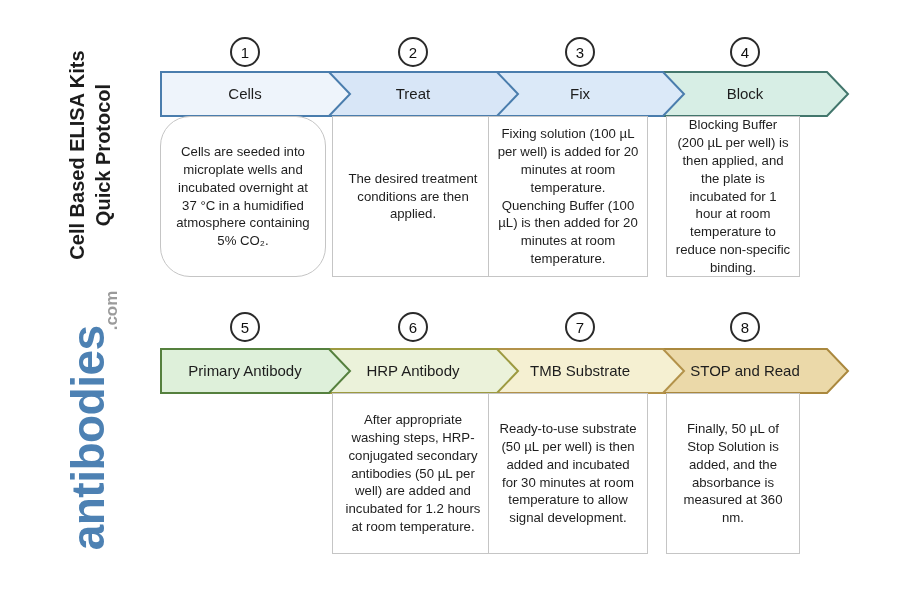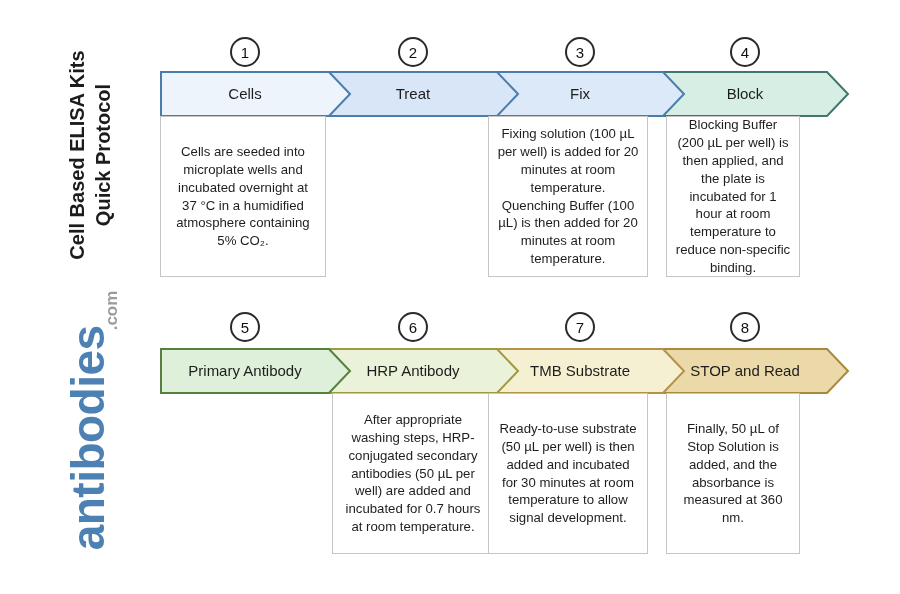--- a/index.html
+++ b/index.html
@@ -40,21 +40,21 @@
     font-family:"Liberation Sans", sans-serif;font-size:15px;fill:#1d1d1d;
     text-anchor:middle;
   }
   
   .descbox{
     position:absolute;height:161px;background:#ffffff;border:1.5px solid #c5c5c5;
     box-sizing:border-box;display:flex;align-items:center;justify-content:center;
     text-align:center;font-size:13.2px;line-height:1.36;color:#1e1e1e;padding:6px 8px;
   }
   .bt1{top:116px;} .bt2{top:393px;}
-  .bx1{left:160px;width:166px;} .bx2{left:332px;width:162px;}
+  .bx1{left:160px;width:166px;border-radius:30px;} .bx2{left:332px;width:162px;}
   .bx3{left:488px;width:160px;} .bx4{left:666px;width:134px;}
 </style>
 </head>
 <body>
 
 <div class="canvas">
 
   <div class="side-title">
     <div>Cell Based ELISA Kits</div>
     <div>Quick Protocol</div>
@@ -84,20 +84,23 @@
     <path d="M 161 1 L 329 1 L 350 23 L 329 45 L 161 45 Z" fill="#eef4fb" stroke="#4a7dad"></path>
     <text x="245" y="28">Cells</text>
     <text x="413" y="28">Treat</text>
     <text x="580" y="28">Fix</text>
     <text x="745" y="28">Block</text>
   </svg>
 
   <div class="descbox bt1 bx1">
       <span>Cells are seeded into microplate wells and incubated overnight at 37 °C in a humidified atmosphere containing 5% CO₂.</span>
     </div>
+  <div class="descbox bt1 bx2">
+      <span>The desired treatment conditions are then applied.</span>
+    </div>
   <div class="descbox bt1 bx3">
       <span>Fixing solution (100 µL per well) is added for 20 minutes at room temperature. Quenching Buffer (100 µL) is then added for 20 minutes at room temperature.</span>
     </div>
   <div class="descbox bt1 bx4">
       <span>Blocking Buffer (200 µL per well) is then applied, and the plate is incubated for 1 hour at room temperature to reduce non-specific binding.</span>
     </div>
 
   <div class="badge r2 c1">
       <span>5</span>
     </div>
@@ -116,21 +119,21 @@
     <path d="M 497 1 L 663 1 L 684 23 L 663 45 L 497 45 Z" fill="#f5f0d2" stroke="#b3924a"></path>
     <path d="M 329 1 L 497 1 L 518 23 L 497 45 L 329 45 Z" fill="#ebf2da" stroke="#9d9a40"></path>
     <path d="M 161 1 L 329 1 L 350 23 L 329 45 L 161 45 Z" fill="#def0da" stroke="#55803e"></path>
     <text x="245" y="28">Primary Antibody</text>
     <text x="413" y="28">HRP Antibody</text>
     <text x="580" y="28">TMB Substrate</text>
     <text x="745" y="28">STOP and Read</text>
   </svg>
 
   <div class="descbox bt2 bx2">
-      <span>After appropriate washing steps, HRP-conjugated secondary antibodies (50 µL per well) are added and incubated for 0.7 hours at room temperature.</span>
+      <span>After appropriate washing steps, HRP-conjugated secondary antibodies (50 µL per well) are added and incubated for 1.2 hours at room temperature.</span>
     </div>
   <div class="descbox bt2 bx3">
       <span>Ready-to-use substrate (50 µL per well) is then added and incubated for 30 minutes at room temperature to allow signal development.</span>
     </div>
   <div class="descbox bt2 bx4">
       <span>Finally, 50 µL of Stop Solution is added, and the absorbance is measured at 360 nm.</span>
     </div>
 
 </div>
 

